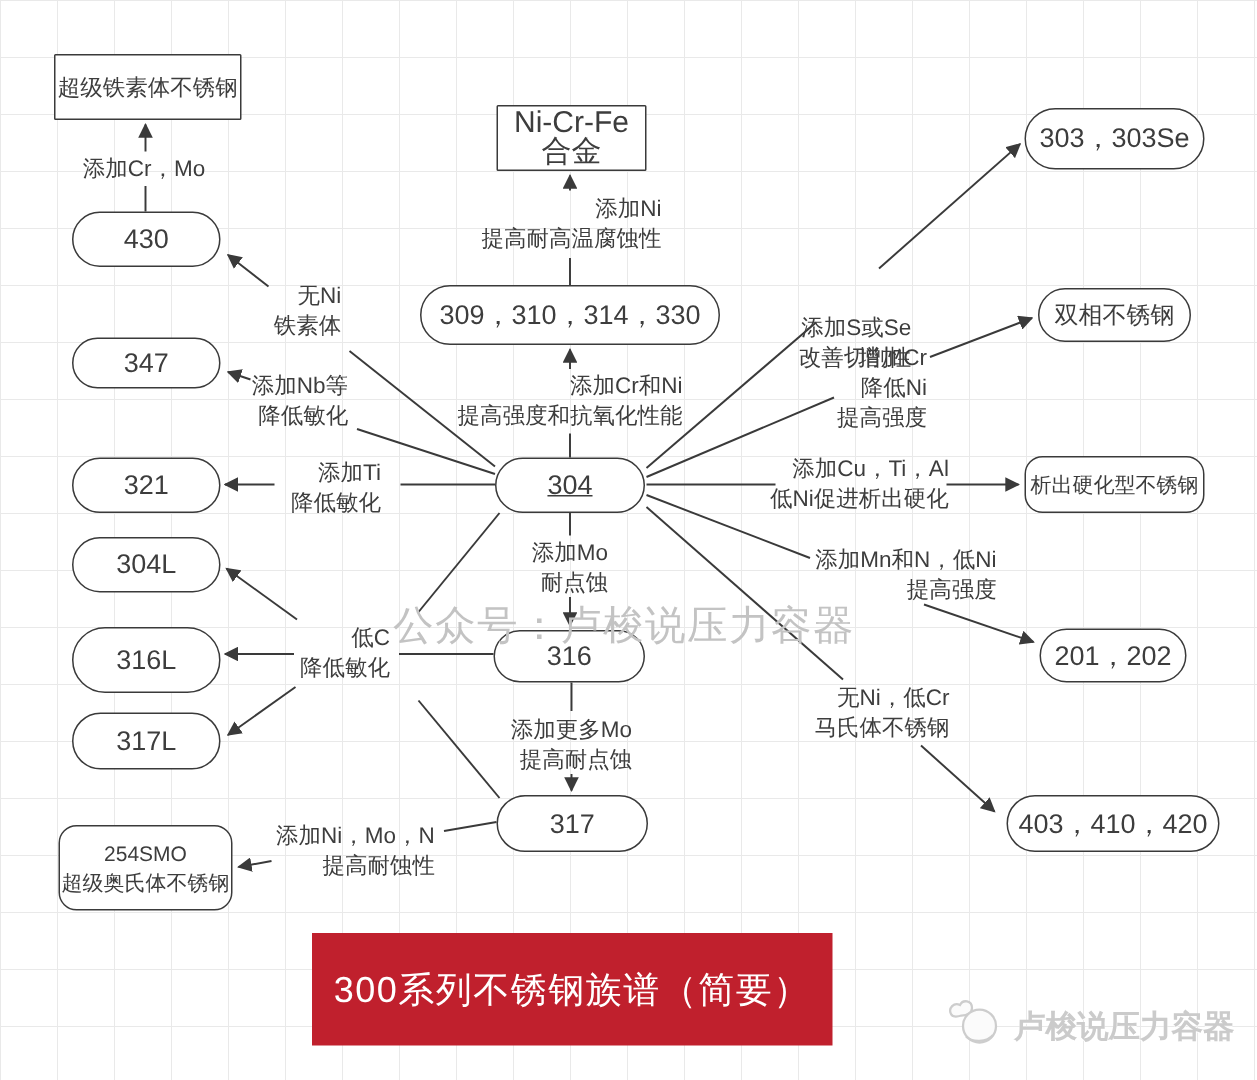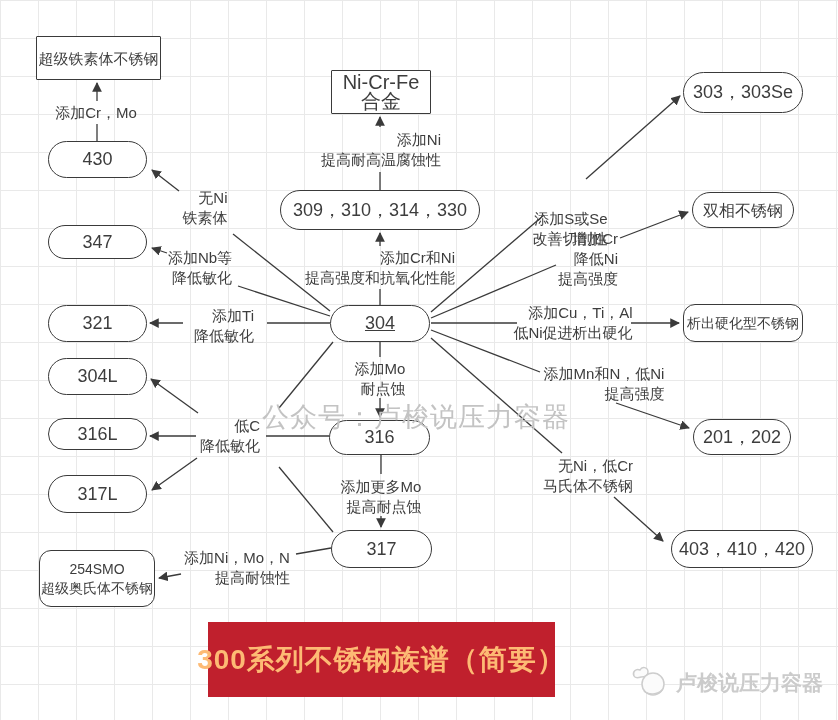--- a/index.html
+++ b/index.html
@@ -28,21 +28,21 @@
     font-size:15px;line-height:20px;white-space:pre-line;z-index:3;
   }
   .watermark{
     position:absolute;left:262px;top:399px;font-size:27px;letter-spacing:1px;
     color:#c3c3c3;z-index:4;white-space:nowrap;
   }
   .banner{
     position:absolute;left:208px;top:622px;width:347px;height:75px;
     background:#c0202d;display:flex;align-items:center;justify-content:center;z-index:5;
   }
-  .banner span{color:#fdba74;font-size:28px;font-weight:bold;letter-spacing:1px;white-space:nowrap;}
+  .banner span{color:#ffffff;font-size:24px;font-weight:normal;letter-spacing:1px;white-space:nowrap;}
   .logo{
     position:absolute;left:630px;top:664px;display:flex;align-items:center;gap:6px;z-index:5;
   }
   .logo .txt{
     font-size:21px;font-weight:bold;color:#cbcbcb;text-shadow:0 1px 0 #ffffff;white-space:nowrap;
   }
 </style>
 </head>
 <body>
 
@@ -98,21 +98,21 @@
   <div class="node rect small" style="left:683px;top:304px;width:120px;height:38px;">析出硬化型不锈钢</div>
   <div class="node rect small" style="left:39px;top:550px;width:116px;height:57px;">254SMO
 超级奥氏体不锈钢</div>
 
   <div class="node oval" style="left:48px;top:141px;width:99px;height:37px;">430</div>
   <div class="node oval" style="left:280px;top:190px;width:200px;height:40px;">309，310，314，330</div>
   <div class="node oval" style="left:330px;top:305px;width:100px;height:37px;text-decoration:underline;">304</div>
   <div class="node oval" style="left:48px;top:225px;width:99px;height:34px;">347</div>
   <div class="node oval" style="left:48px;top:305px;width:99px;height:37px;">321</div>
   <div class="node oval" style="left:48px;top:358px;width:99px;height:37px;">304L</div>
-  <div class="node oval" style="left:48px;top:418px;width:99px;height:32px;">316L</div>
+  <div class="node oval" style="left:48px;top:418px;width:99px;height:44px;">316L</div>
   <div class="node oval" style="left:48px;top:475px;width:99px;height:38px;">317L</div>
   <div class="node oval" style="left:329px;top:420px;width:101px;height:35px;">316</div>
   <div class="node oval" style="left:331px;top:530px;width:101px;height:38px;">317</div>
   <div class="node oval" style="left:683px;top:72px;width:120px;height:41px;">303，303Se</div>
   <div class="node oval cn" style="left:692px;top:192px;width:102px;height:36px;">双相不锈钢</div>
   <div class="node oval" style="left:693px;top:419px;width:98px;height:36px;">201，202</div>
   <div class="node oval" style="left:671px;top:530px;width:142px;height:38px;">403，410，420</div>
 
   <div class="elabel" style="left:96px;top:103px;">添加Cr，Mo</div>
   <div class="elabel" style="left:205px;top:188px;">无Ni

